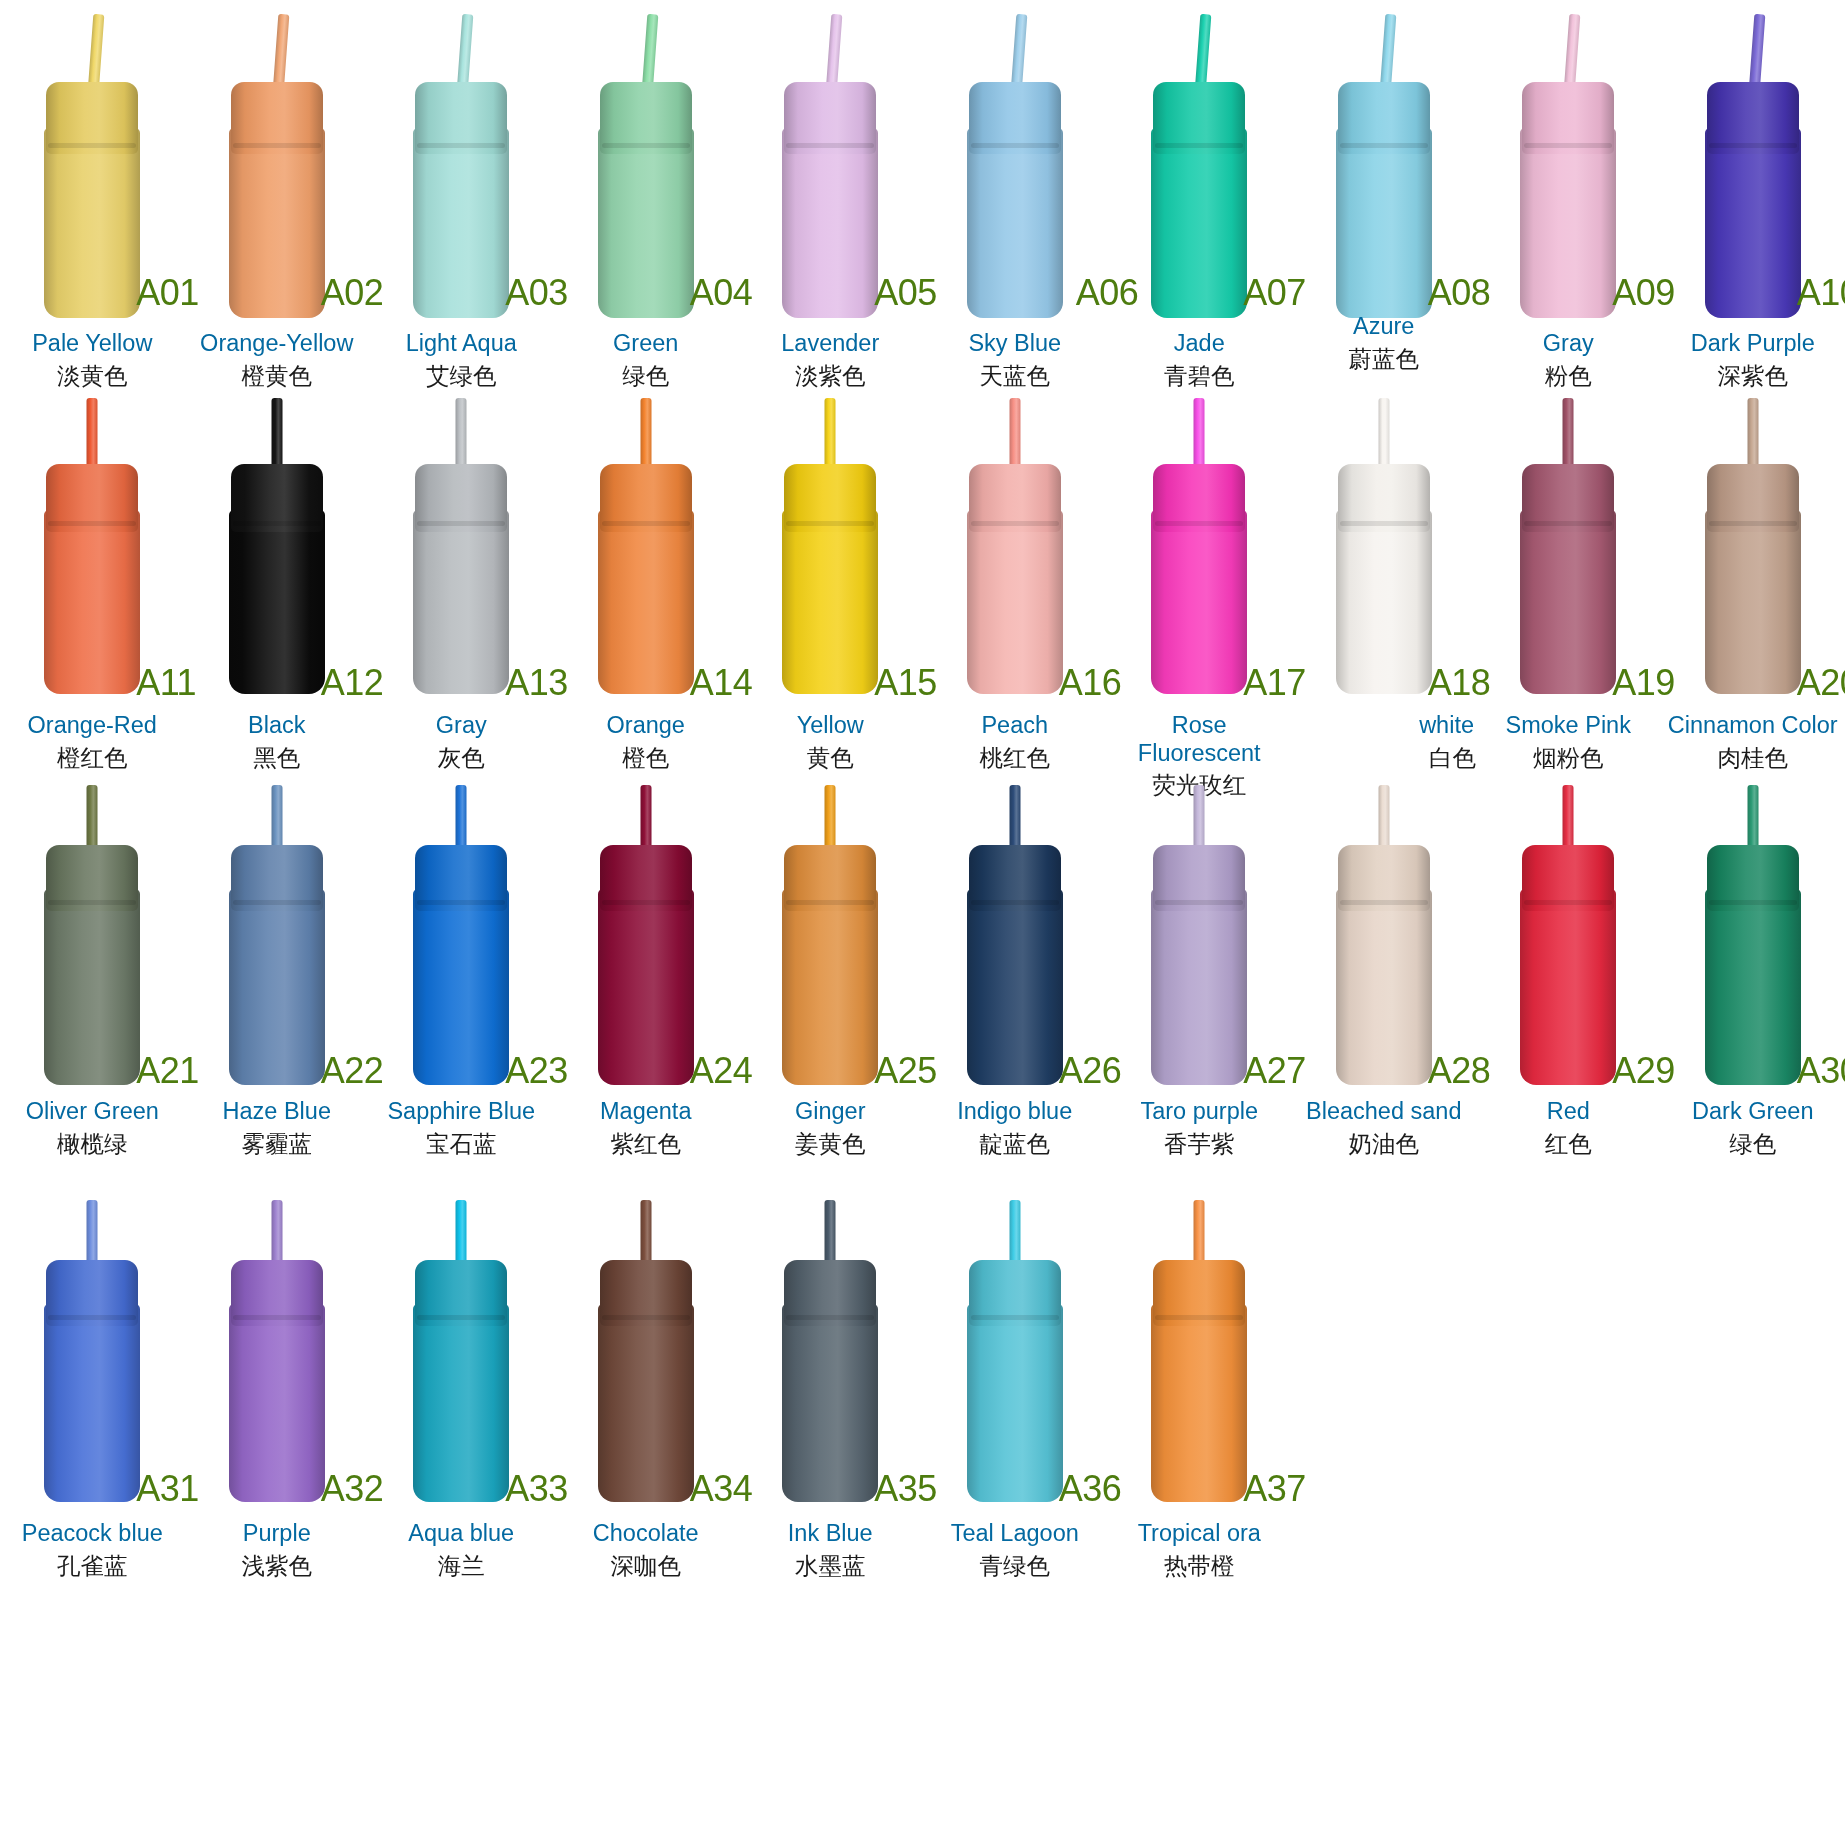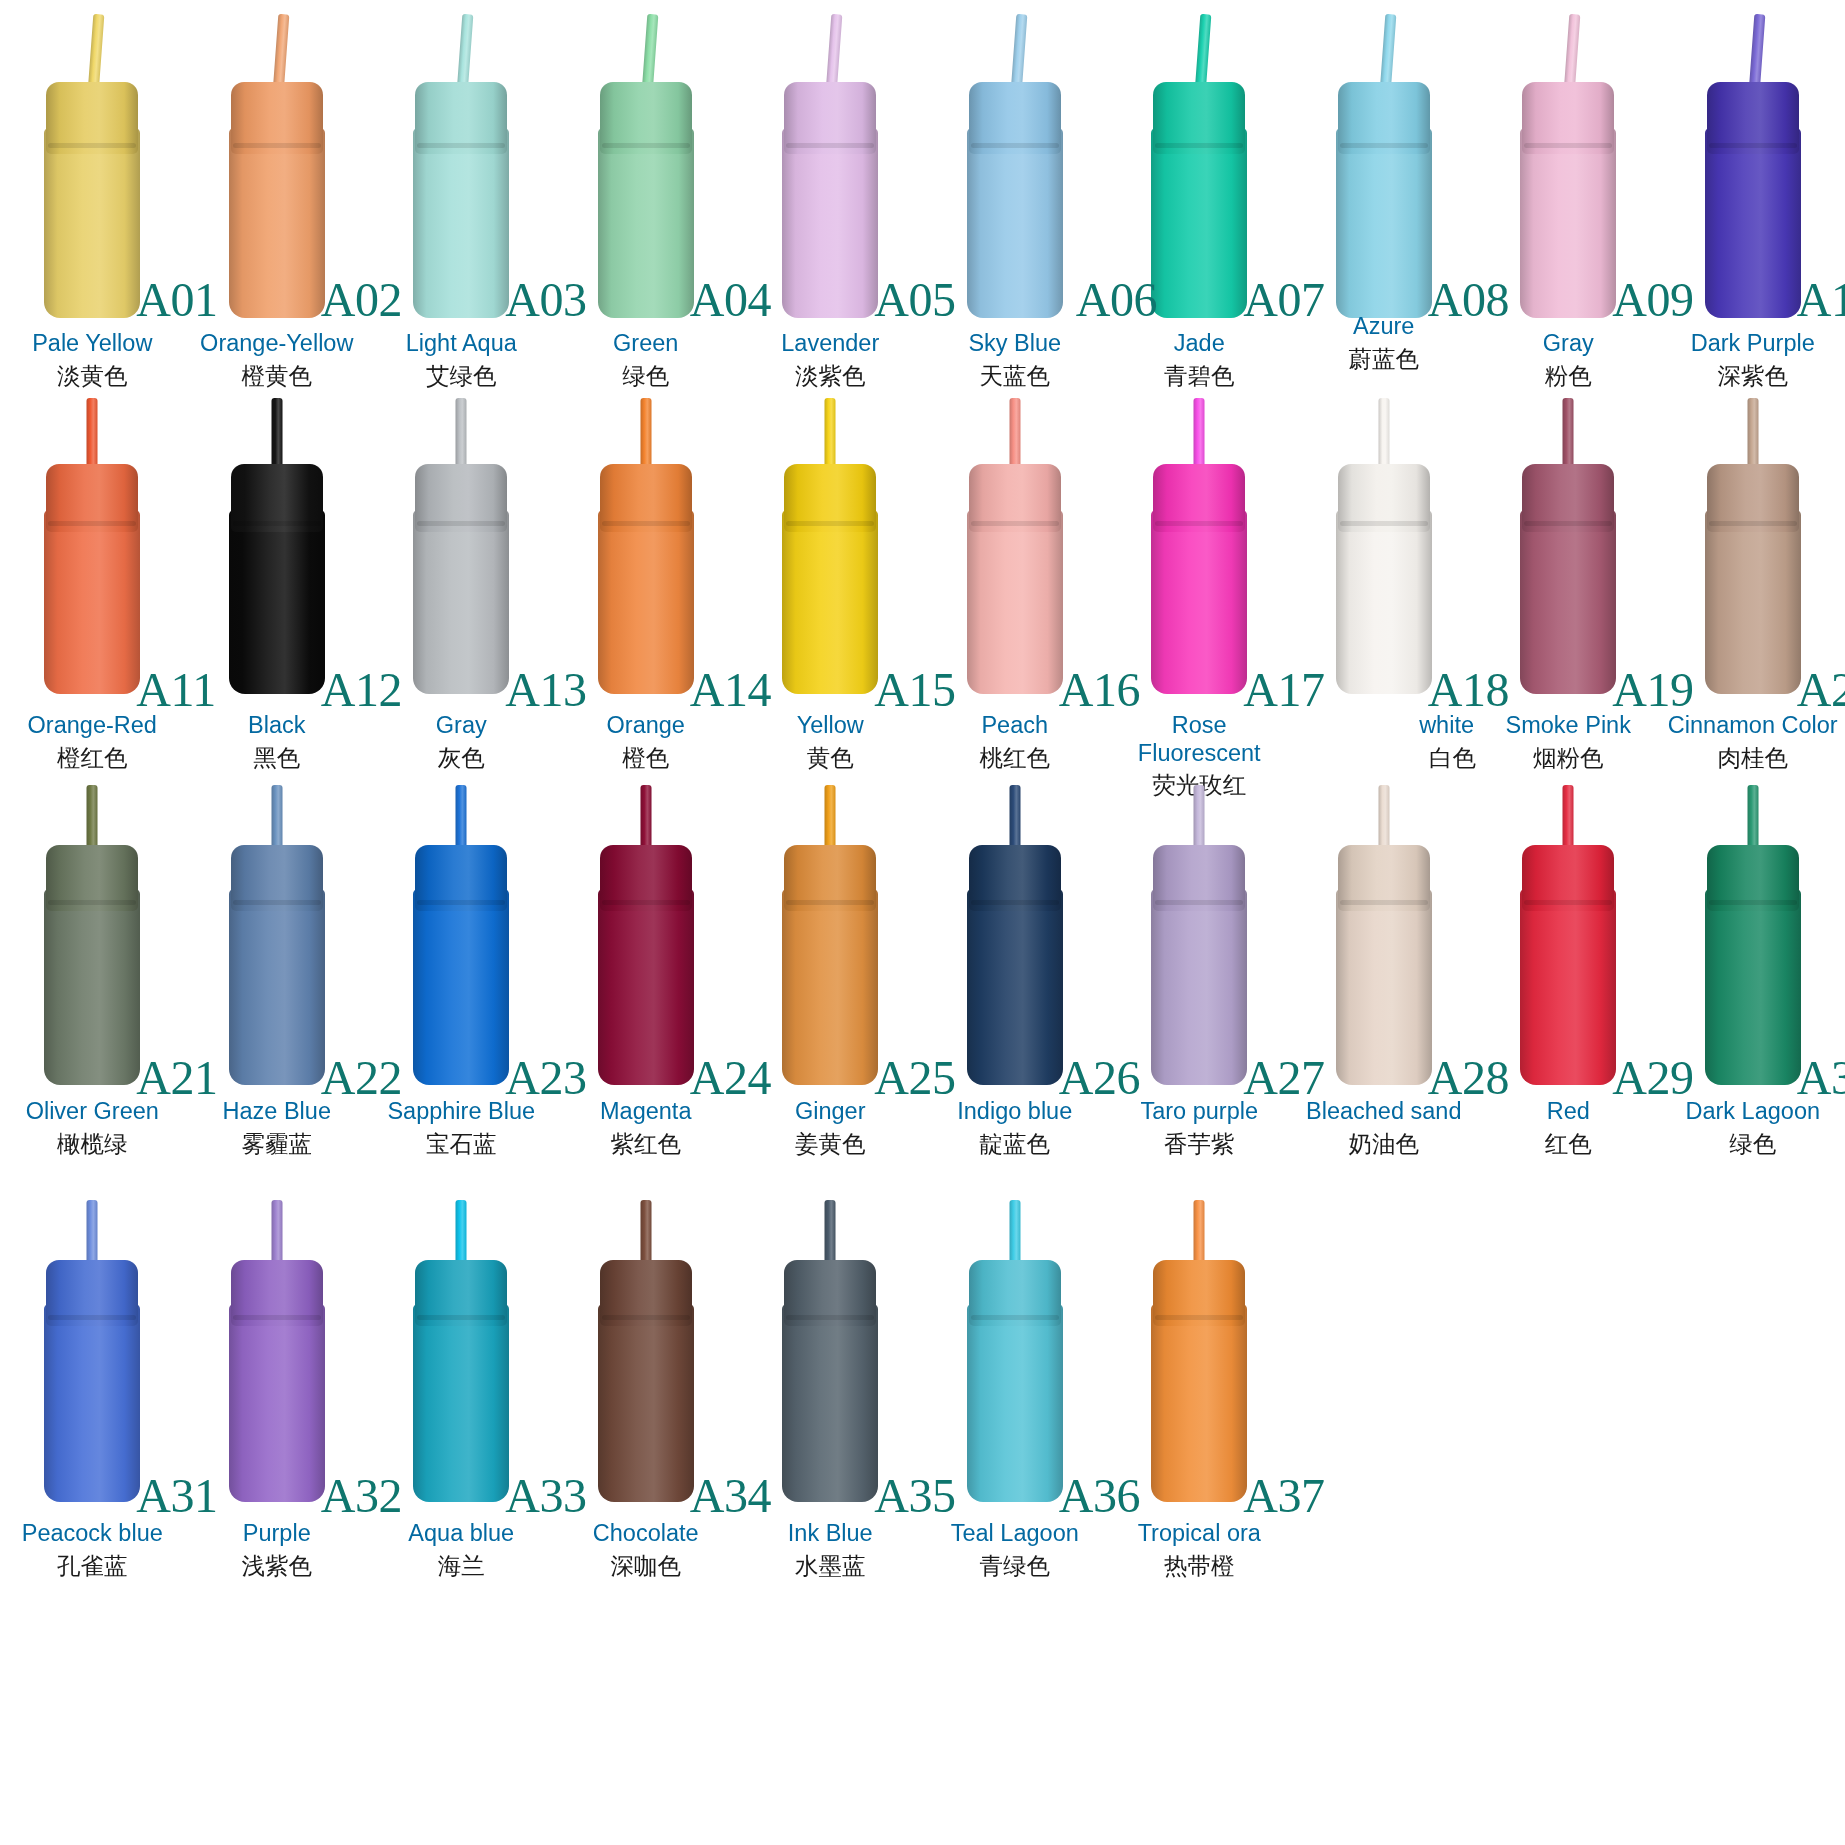--- a/index.html
+++ b/index.html
@@ -40,26 +40,25 @@
   }
   .body {
     position: absolute;
     left: 50%;
     transform: translateX(-50%);
     border-radius: 5px 5px 16px 16px;
     z-index: 0;
   }
   .code {
     position: absolute;
-    font-size: 48px;
-    color: #0f766e;
+    font-size: 36px;
+    color: #4d7c0f;
     letter-spacing: -0.5px;
     white-space: nowrap;
     z-index: 5;
-    font-family: Liberation Serif, serif;
   }
   .names {
     text-align: center;
     width: 184.5px;
     line-height: 1.18;
   }
   .name-en {
     font-size: 23.5px;
     color: #0369a1;
     white-space: normal;
@@ -305,21 +304,21 @@
     <div class="code" style="left: 1612.25px; top: 1050px;">A29</div>
     <div class="names" style="position: absolute; left: 1476px; top: 1098px;">
       <div class="name-en">Red</div>
       <div class="name-cn">红色</div>
     </div>
     <div class="straw" style="left: 1752.75px; top: 785px; height: 84px; position: absolute; background: linear-gradient(to right, rgb(35, 126, 95) 0%, rgb(43, 154, 116) 35%, rgb(90, 176, 147) 62%, rgb(39, 139, 104) 100%);"></div>
     <div class="body" style="position: absolute; left: 1752.75px; top: 889px; width: 96px; height: 196px; background: linear-gradient(to right, rgb(20, 108, 80) 0%, rgb(25, 131, 97) 14%, rgb(49, 150, 117) 40%, rgb(63, 157, 126) 58%, rgb(25, 132, 98) 84%, rgb(20, 105, 78) 100%);"></div>
     <div class="lid" style="position: absolute; left: 1752.75px; top: 845px; width: 92px; height: 66px; background: linear-gradient(to right, rgb(17, 101, 73) 0%, rgb(22, 125, 90) 15%, rgb(51, 148, 115) 42%, rgb(62, 154, 123) 58%, rgb(22, 126, 91) 85%, rgb(17, 98, 71) 100%);"></div>
     <div class="code" style="left: 1796.75px; top: 1050px;">A30</div>
     <div class="names" style="position: absolute; left: 1660.5px; top: 1098px;">
-      <div class="name-en">Dark Lagoon</div>
+      <div class="name-en">Dark Green</div>
       <div class="name-cn">绿色</div>
     </div>
     <div class="straw" style="left: 92.25px; top: 1200px; height: 84px; position: absolute; background: linear-gradient(to right, rgb(91, 117, 183) 0%, rgb(111, 143, 223) 35%, rgb(143, 168, 230) 62%, rgb(100, 129, 201) 100%);"></div>
     <div class="body" style="position: absolute; left: 92.25px; top: 1304px; width: 96px; height: 198px; background: linear-gradient(to right, rgb(56, 87, 168) 0%, rgb(68, 106, 205) 14%, rgb(90, 126, 220) 40%, rgb(101, 135, 222) 58%, rgb(69, 108, 207) 84%, rgb(55, 85, 164) 100%);"></div>
     <div class="lid" style="position: absolute; left: 92.25px; top: 1260px; width: 92px; height: 66px; background: linear-gradient(to right, rgb(52, 81, 160) 0%, rgb(64, 101, 197) 15%, rgb(90, 125, 215) 42%, rgb(100, 132, 218) 58%, rgb(65, 102, 200) 85%, rgb(50, 79, 155) 100%);"></div>
     <div class="code" style="left: 136.25px; top: 1468px;">A31</div>
     <div class="names" style="position: absolute; left: 0px; top: 1520px;">
       <div class="name-en">Peacock blue</div>
       <div class="name-cn">孔雀蓝</div>
     </div>

